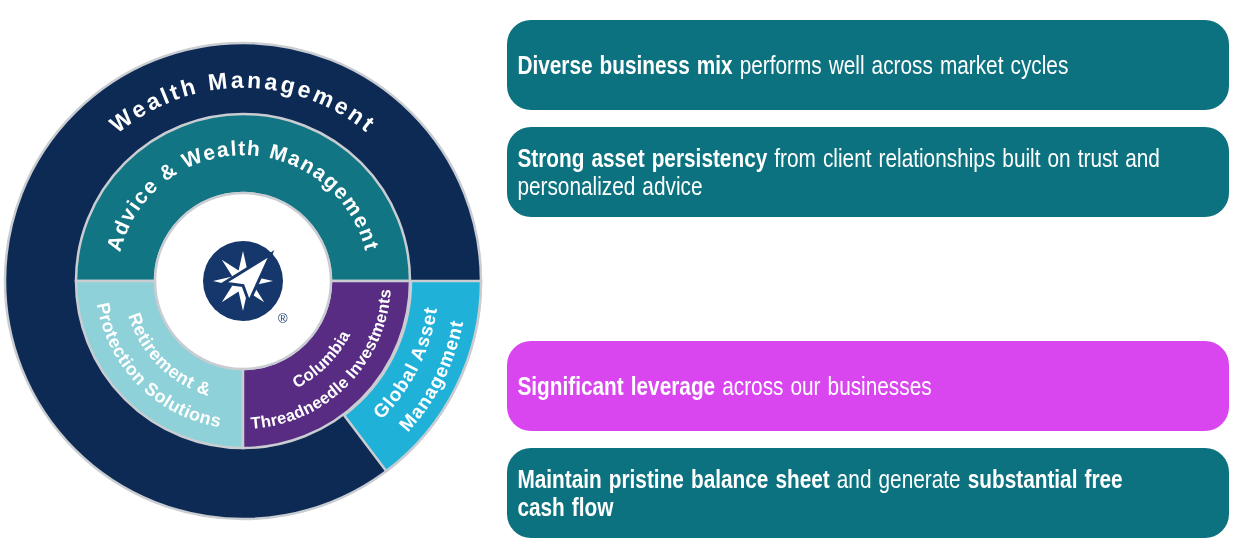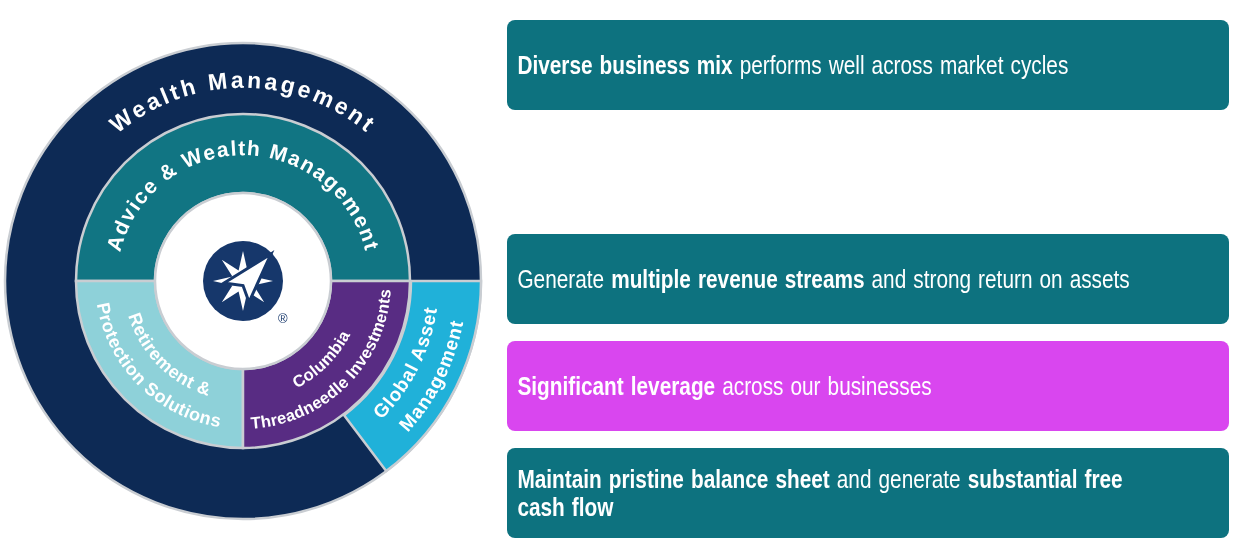--- a/index.html
+++ b/index.html
@@ -10,21 +10,21 @@
   .stage{position:absolute;inset:0;}
   svg{position:absolute;left:0;top:0;}
   .ring-label{fill:#ffffff;font-weight:bold;}
   .lbl-outer{font-size:23px;letter-spacing:3px;}
   .lbl-advice{font-size:21px;letter-spacing:1.5px;}
   .lbl-retire{font-size:18px;letter-spacing:0.5px;}
   .lbl-columbia{font-size:16.5px;letter-spacing:0.3px;}
   .lbl-global{font-size:19px;letter-spacing:1px;}
   .hl-box{
     position:absolute;left:507px;width:722px;height:90px;
-    border-radius:8px;display:flex;align-items:center;
+    border-radius:24px;display:flex;align-items:center;
   }
   .hl-text{
     color:#ffffff;font-size:26px;line-height:28px;
     padding-left:13px;word-spacing:0.06em;letter-spacing:0;
     transform:scaleX(0.80);transform-origin:0 50%;
     width:124%;white-space:nowrap;
   }
   .hl-text span{font-weight:400;}
 </style>
 </head>
@@ -92,23 +92,24 @@
     <text class="ring-label lbl-global" text-anchor="middle">
       <textPath href="#arc-glob2" startOffset="50%">Management</textPath>
     </text>
   </svg>
 
   <div class="hl-box" style="top: 20px; background: rgb(13, 114, 127);">
     <div class="hl-text" style="color: rgb(255, 255, 255);">
         <div><span style="font-weight: 700;">Diverse business mix</span><span> performs well across market cycles</span></div>
       </div>
   </div>
-  <div class="hl-box" style="top: 234px; background: rgb(13, 114, 127);">
+  <div class="hl-box" style="top: 127px; background: rgb(13, 114, 127);">
     <div class="hl-text" style="color: rgb(255, 255, 255);">
-        <div><span>Generate </span><span style="font-weight: 700;">multiple revenue streams</span><span> and strong return on assets</span></div>
+        <div><span style="font-weight: 700;">Strong asset persistency</span><span> from client relationships built on trust and</span></div>
+        <div><span>personalized advice</span></div>
       </div>
   </div>
   <div class="hl-box" style="top: 341px; background: #d946ef;">
     <div class="hl-text" style="color: rgb(255, 255, 255);">
         <div><span style="font-weight: 700;">Significant leverage</span><span> across our businesses</span></div>
       </div>
   </div>
   <div class="hl-box" style="top: 448px; background: rgb(13, 114, 127); align-items: center;">
     <div class="hl-text" style="color: rgb(255, 255, 255);">
         <div><span style="font-weight: 700;">Maintain pristine balance sheet</span><span> and generate </span><span style="font-weight: 700;">substantial free</span></div>

